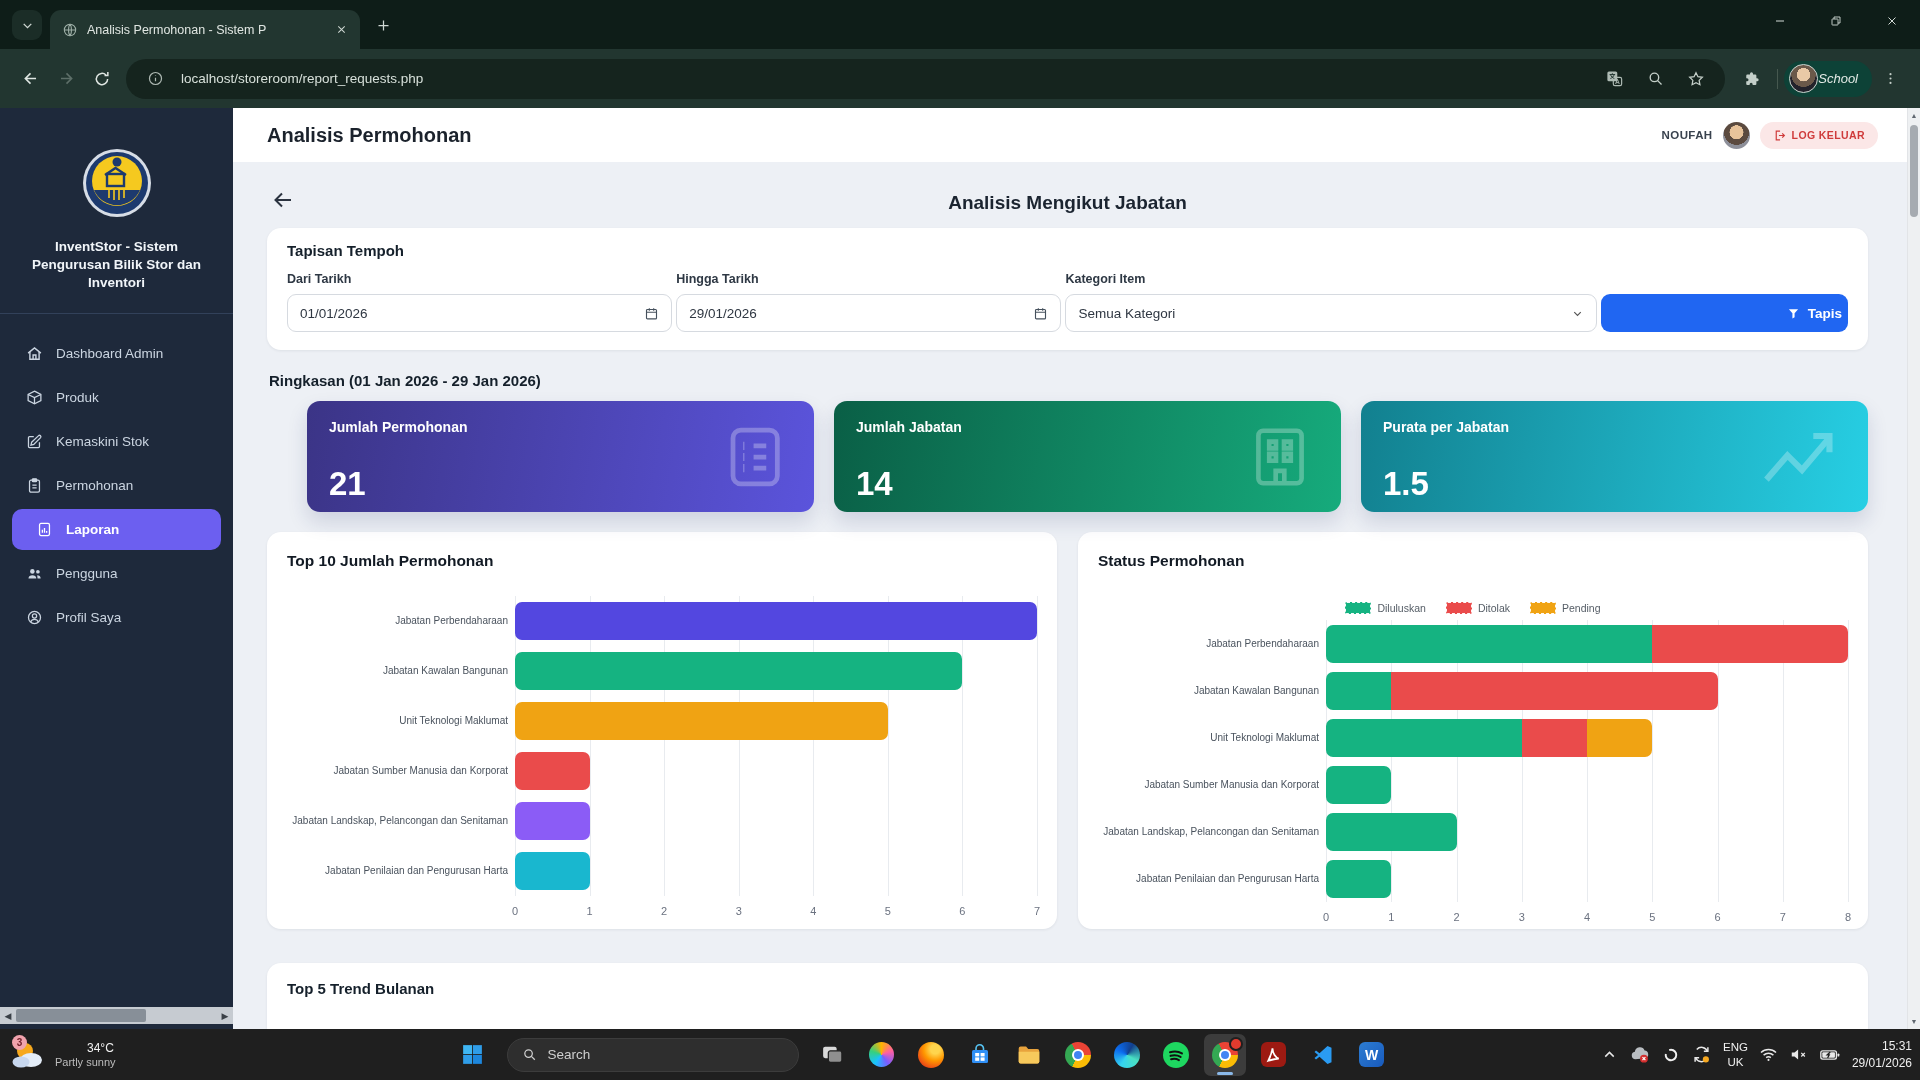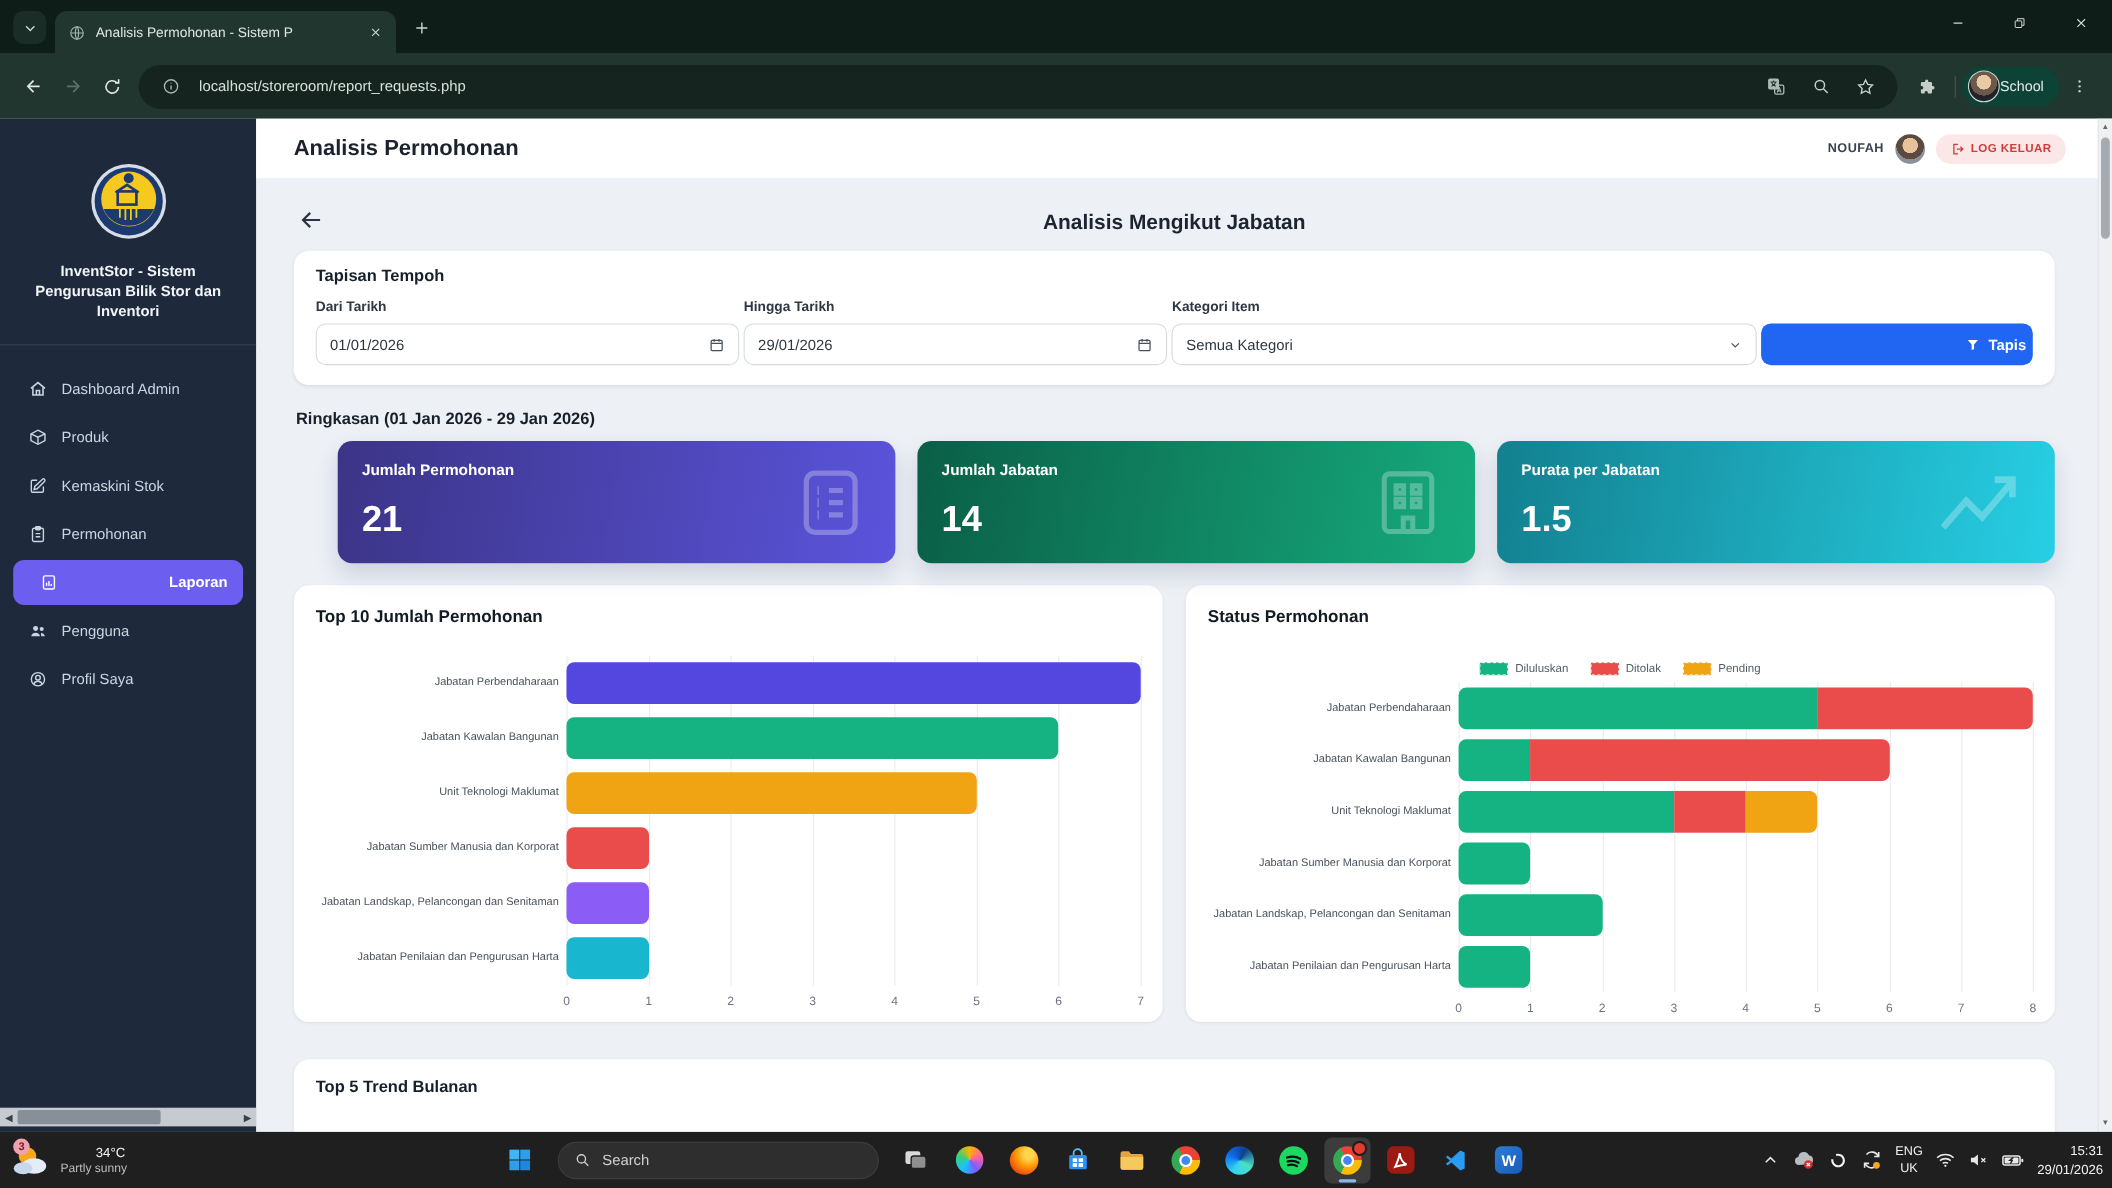--- a/index.html
+++ b/index.html
@@ -16,34 +16,34 @@
   .newtab{width:30px;height:30px;margin:0 0 9px 8px;display:grid;place-items:center;color:#cfd8d3;font-size:19px;}
   .wincontrols{position:absolute;right:0;top:0;height:42px;display:flex;}
   .wc{width:56px;height:42px;display:grid;place-items:center;color:#d2dbd6;}
 
   .toolbar{height:59px;background:#223630;display:flex;align-items:center;padding:0 12px;flex:none;}
   .nav-ic{width:36px;height:36px;display:grid;place-items:center;border-radius:50%;flex:none;}
   .urlbar{flex:1;height:40px;background:#15241e;border-radius:20px;display:flex;align-items:center;padding:0 14px;margin:0 10px 0 6px;gap:11px;min-width:0;}
   .url-text{font-size:13.5px;color:#d7e0da;flex:1;}
   .url-ic{width:30px;height:30px;display:grid;place-items:center;border-radius:50%;flex:none;}
   .tb-sep{width:1px;height:20px;background:#46584f;margin:0 6px;}
-  .profile-chip{height:36px;border-radius:18px;background:#0d4237;display:flex;align-items:center;gap:0;padding:0 14px 0 5px;}
+  .profile-chip{height:36px;border-radius:18px;background:#0d4237;display:flex;align-items:center;gap:0;padding:0 14px 0 5px;font-style:italic;}
   .profile-av{width:27px;height:27px;border-radius:50%;background:radial-gradient(circle at 50% 36%,#e9c9a6 0 30%,#6b594a 31% 55%,#23222b 56% 100%);border:1px solid #cfd8d3;}
   .profile-name{font-size:13px;color:#e4ebe7;}
 
   
   .workarea{flex:1;display:flex;min-height:0;position:relative;}
   .sidebar{width:233px;background:#1e293b;color:#e2e8f0;flex:none;display:flex;flex-direction:column;position:relative;}
   .logo-wrap{margin:40px auto 0;}
   .brand{font-size:13.5px;font-weight:bold;text-align:center;margin:20px 16px 0;line-height:1.35;color:#f1f5f9;}
   .sb-div{height:1px;background:#32415a;margin:20px 0 12px;}
   .menu{padding:4px 0;}
   .mi{display:flex;align-items:center;gap:13px;margin:3px 12px;padding:12px 14px;border-radius:10px;font-size:13.5px;color:#cbd5e1;}
   .mi svg{width:17px;height:17px;flex:none;}
-  .mi.active{background:#6c5ff0;color:#fff;font-weight:bold;padding-left:24px;justify-content:space-between;}
+  .mi.active{background:#6c5ff0;color:#fff;font-weight:bold;padding-left:24px;}
   .hscroll{position:absolute;bottom:5px;left:0;right:0;height:17px;background:#c6cbd1;display:flex;align-items:center;font-size:9px;color:#3a4047;}
   .hs-arrow{width:16px;text-align:center;}
   .hs-thumb{width:130px;height:13px;background:#878f98;border-radius:2px;}
 
   .main{flex:1;display:flex;flex-direction:column;background:#edf0f5;min-width:0;position:relative;}
   .mainheader{height:54px;background:#fff;display:flex;align-items:center;padding:0 28px 0 34px;flex:none;}
   .mh-title{font-size:20px;font-weight:bold;color:#1b222c;}
   .mh-right{margin-left:auto;display:flex;align-items:center;gap:10px;padding-right:14px;}
   .mh-user{font-size:11.5px;font-weight:bold;color:#39424e;letter-spacing:.4px;}
   .mh-avatar{width:27px;height:27px;border-radius:50%;background:radial-gradient(circle at 50% 38%,#e8c39a 0 32%,#5b4a3f 33% 58%,#8d8f99 59% 100%);}
@@ -59,21 +59,21 @@
   .f-head{font-size:15px;font-weight:bold;color:#15202b;margin-bottom:13px;}
   .f-grid{display:grid;grid-template-columns:1fr 1fr 1.38fr 247px;gap:4px;align-items:end;}
   .f-field label{display:block;font-size:12.5px;font-weight:bold;color:#2e3844;margin-bottom:8px;}
   .f-input{height:38px;border:1.5px solid #d6dae0;border-radius:9px;display:flex;align-items:center;justify-content:space-between;padding:0 12px;font-size:13.5px;color:#2f3742;background:#fff;box-sizing:border-box;}
   .btn-tapis{height:38px;background:#2066f2;border:none;border-radius:9px;color:#fff;font-size:13.5px;font-weight:bold;display:flex;align-items:center;justify-content:flex-end;gap:8px;width:100%;}
 
   .sum-head{margin:22px 2px 12px;font-size:15px;font-weight:bold;color:#15202b;}
   .cards{display:grid;grid-template-columns:1fr 1fr 1fr;gap:20px;padding-left:40px;}
   .scard{height:111px;border-radius:13px;position:relative;color:#fff;padding:18px 22px;box-sizing:border-box;overflow:hidden;box-shadow:0 10px 20px rgba(30,41,99,.15);}
   .scard .lb{font-size:14px;font-weight:bold;}
-  .scard .vl{font-size:33px;font-weight:bold;margin-top:18px;}
+  .scard .vl{font-size:33px;font-weight:bold;margin-top:30px;}
   .scard .bigicon{position:absolute;right:24px;top:50%;transform:translateY(-50%);opacity:.28;}
 
   .chartrow{display:grid;grid-template-columns:1fr 1fr;gap:21px;margin-top:20px;}
   .chart-card{padding:16px 20px;height:397px;box-sizing:border-box;}
   .chart-title{font-size:15.5px;font-weight:bold;color:#121a24;margin:4px 0 26px;}
   .clegend{display:flex;justify-content:center;gap:20px;height:24px;align-items:center;text-align:center;}
   .litem{display:flex;align-items:center;}
   .sw{width:26px;height:12px;border-radius:2px;border:1px dashed rgba(255,255,255,.95);box-sizing:border-box;display:inline-block;}
   .lt{font-size:10.5px;color:#555d66;margin-left:6px;}
   .crows{position:relative;}

